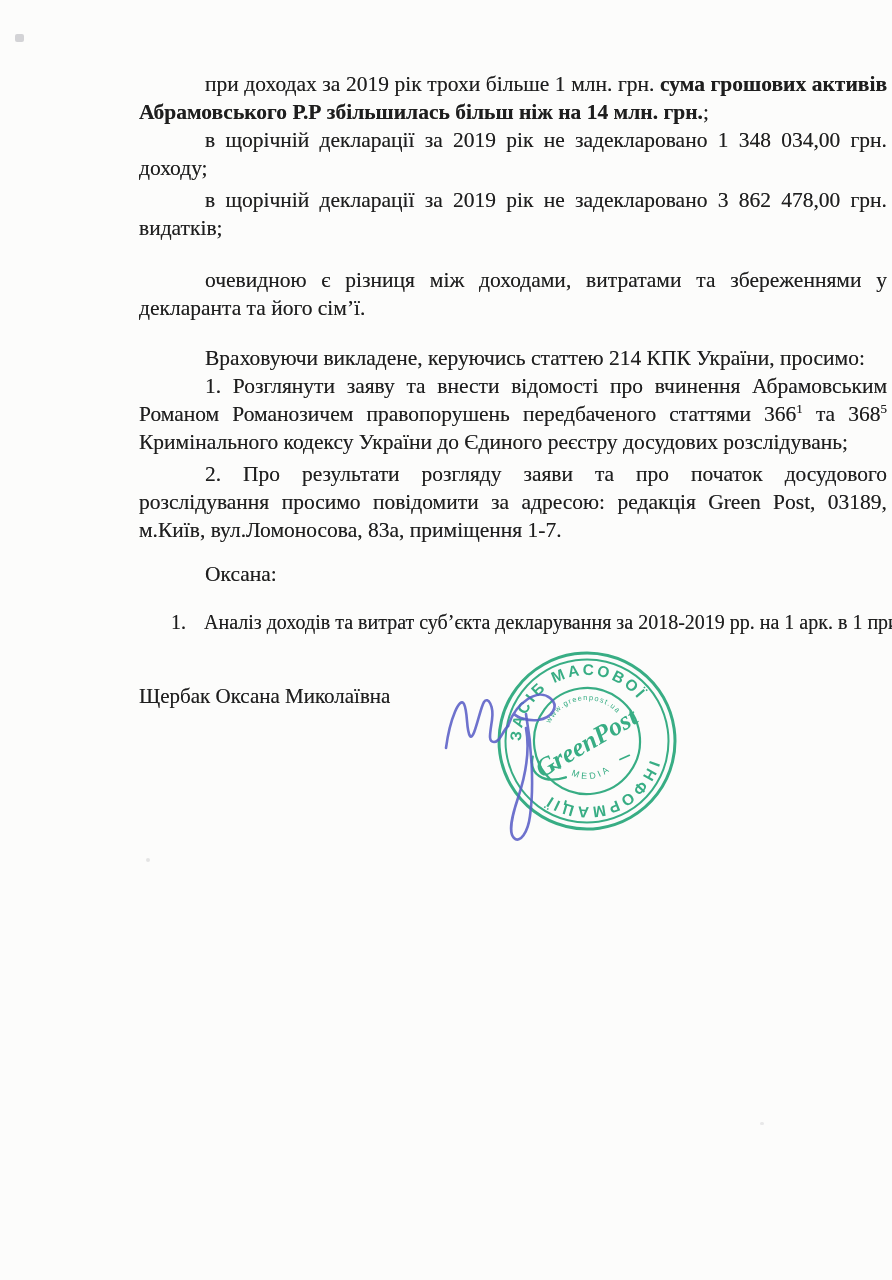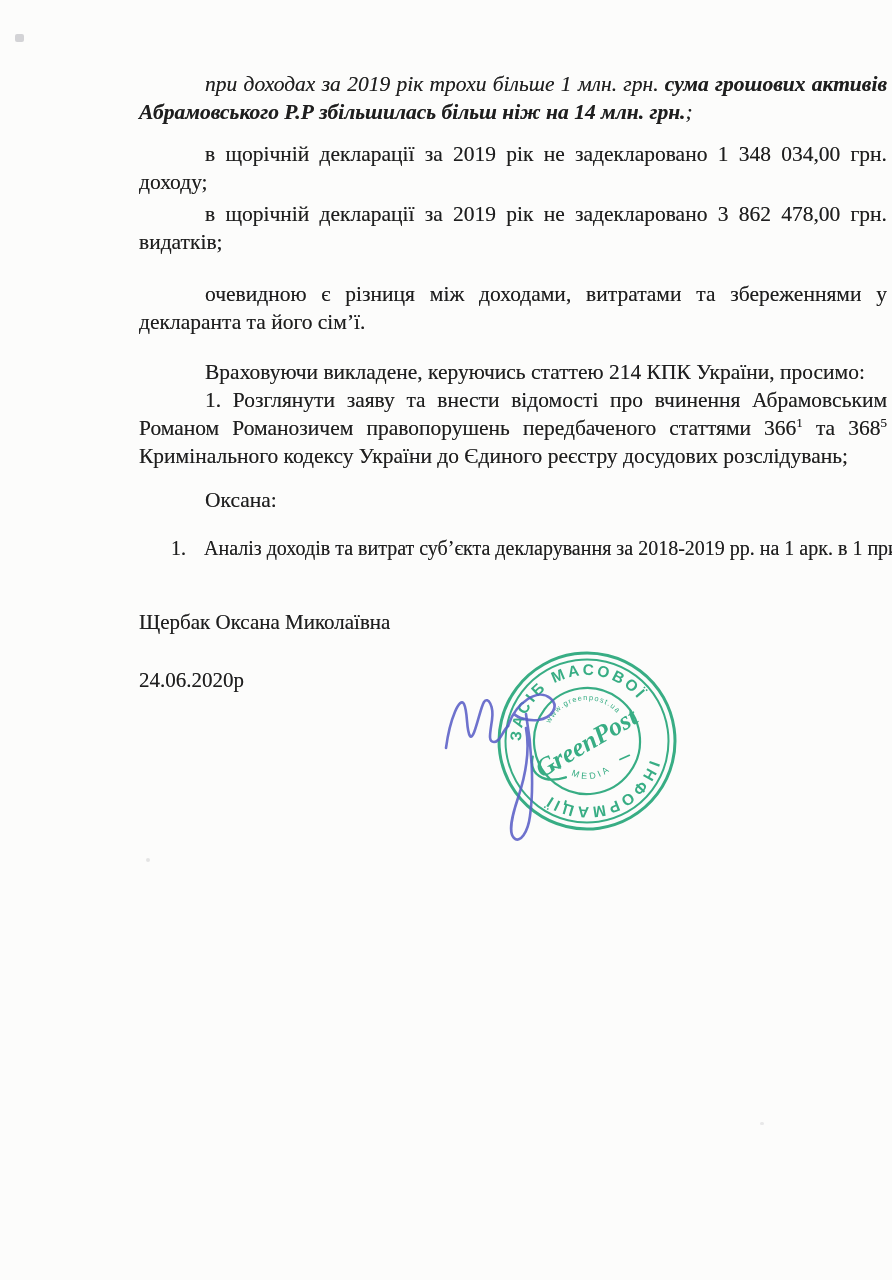--- a/index.html
+++ b/index.html
@@ -10,21 +10,21 @@
     width:892px;height:1280px;position:relative;overflow:hidden;
     background:var(--bg);
     font-family:"Liberation Serif","DejaVu Serif",serif;
   }
   .doc{
     position:absolute;left:139px;top:70px;width:748px;
     color:var(--ink);font-size:21.5px;line-height:28px;text-align:justify;
     text-shadow:0 0 .5px rgba(30,30,30,.55);
   }
   .para{text-indent:66px;margin:0;}
-  .mb-p1{margin-bottom:14px;font-style:italic;}
+  .mb-p1{}
   .mb-p2{margin-bottom:4px;}
   .mb-p3{margin-bottom:24px;}
   .mb-p4{margin-bottom:22px;}
   .mb-p5{margin-bottom:0;}
   .mb-p6{margin-bottom:4px;}
   .bold{font-weight:700;}
   .sup{font-size:13px;vertical-align:super;line-height:0;}
   .attach-heading{text-indent:66px;margin:16px 0 4px;}
   .attach-item{white-space:nowrap;font-size:20px;padding-left:32px;text-align:left;}
   .attach-item .marker{display:inline-block;width:33px;}
@@ -66,28 +66,28 @@
   <p class="para mb-p2">в щорічній декларації за 2019 рік не задекларовано 1&nbsp;348&nbsp;034,00 грн. доходу;</p>
 
   <p class="para mb-p3">в щорічній декларації за 2019 рік не задекларовано 3&nbsp;862&nbsp;478,00 грн. видатків;</p>
 
   <p class="para mb-p4">очевидною є різниця між доходами, витратами та збереженнями у декларанта та його сім’ї.</p>
 
   <p class="para mb-p5">Враховуючи викладене, керуючись статтею 214 КПК України, просимо:</p>
 
   <p class="para mb-p6"><span>1. Розглянути заяву та внести відомості про вчинення Абрамовським Романом Романозичем правопорушень передбаченого статтями 366</span><sup class="sup">1</sup><span> та 368</span><sup class="sup">5</sup><span> Кримінального кодексу України до Єдиного реєстру досудових розслідувань;</span></p>
 
+  <p class="para">2. Про результати розгляду заяви та про початок досудового розслідування просимо повідомити за адресою: редакція Green Post, 03189, м.Київ, вул.Ломоносова, 83а, приміщення 1-7.</p>
 
   <p class="attach-heading">Оксана:</p>
 
   <p class="attach-item"><span class="marker">1.</span><span>Аналіз доходів та витрат суб’єкта декларування за 2018-2019 рр. на 1 арк. в 1 прим.</span></p>
 
   <div class="sig-name">Щербак Оксана Миколаївна</div>
 
-  <div class="sig-date">24.06.2020р</div>
 
 </div>
 
 <svg class="stamp" viewBox="0 0 192 192">
   <g transform="rotate(-8 96 96)">
     <circle class="ring" cx="96" cy="96" r="88" stroke-width="3"></circle>
     <circle class="ring" cx="96" cy="96" r="81.5" stroke-width="2"></circle>
     <circle class="ring" cx="96" cy="96" r="53" stroke-width="2.2"></circle>
     <defs>
       <path id="ringPath" d="M 30,96 A 66,66 0 1 1 162,96 A 66,66 0 1 1 30,96"></path>

